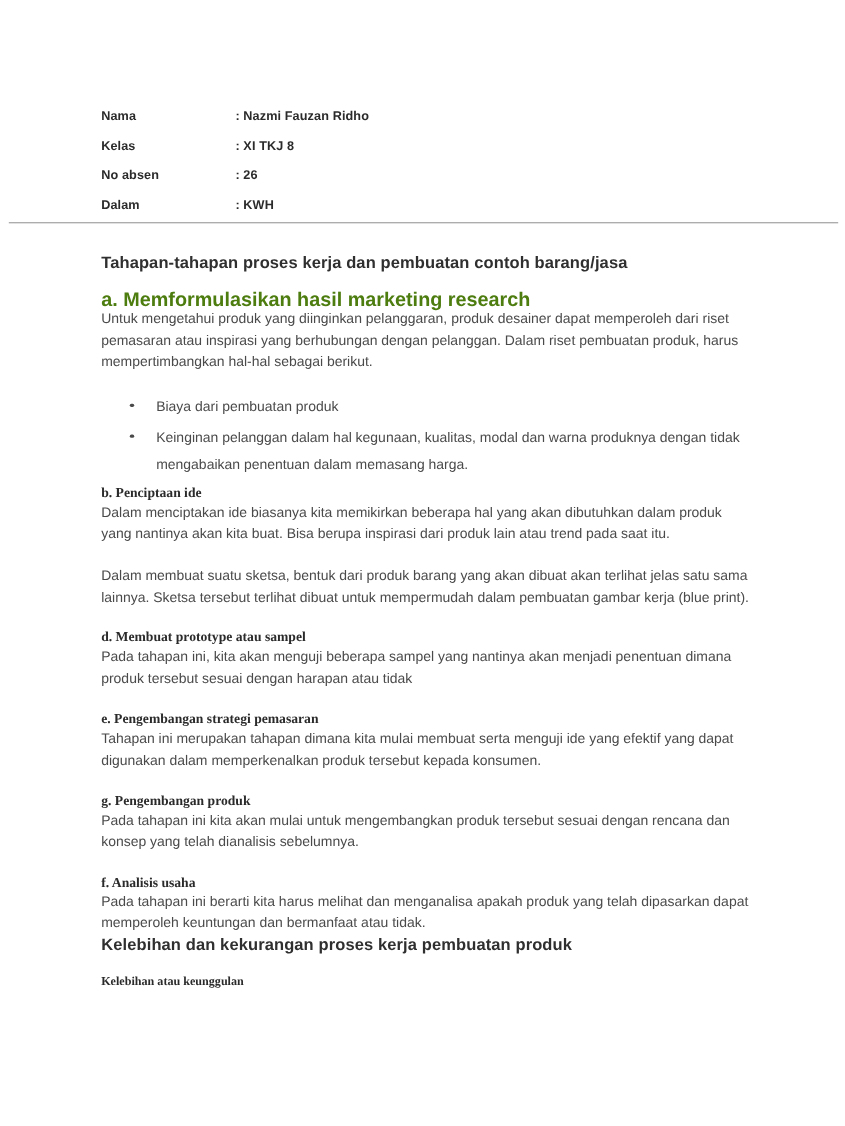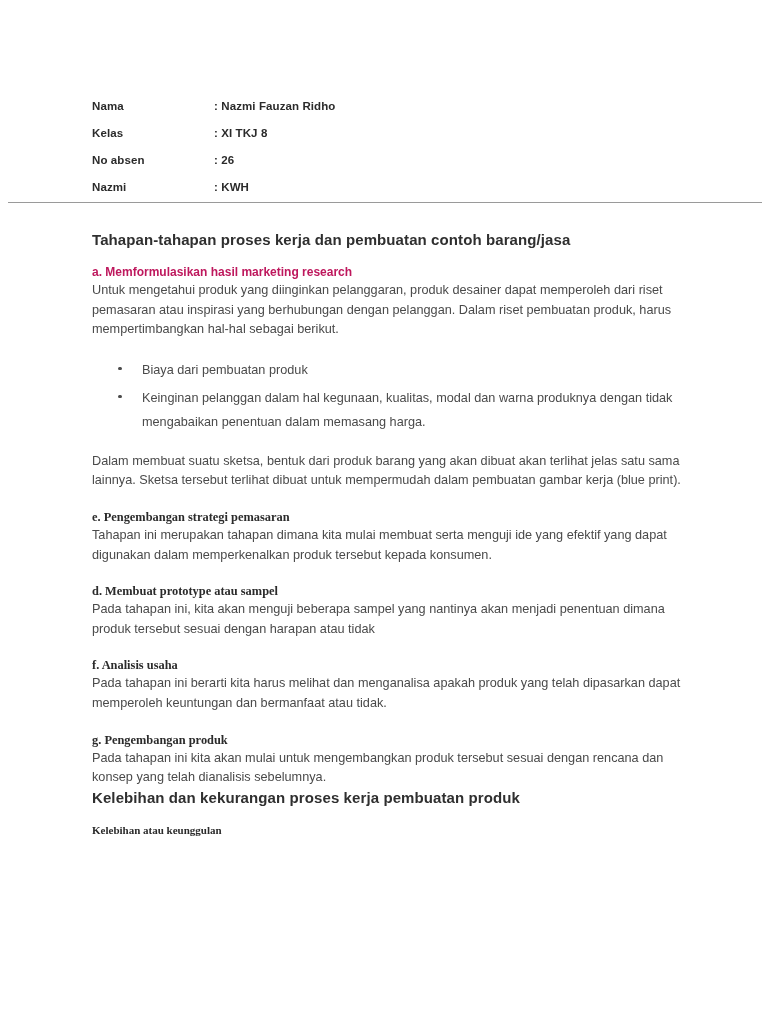--- a/index.html
+++ b/index.html
@@ -85,23 +85,23 @@
     font-size: 15px;
     font-weight: bold;
     color: #2f2f2f;
     letter-spacing: 0.1px;
     line-height: 20px;
     font-family: "Liberation Sans", sans-serif;
   }
 
   .head-sans {
     margin: 14px 0 0 0;
-    font-size: 12px;
-    font-weight: bold;
-    color: #be185d;
+    font-size: 18px;
+    font-weight: bold;
+    color: #4d7c0f;
     line-height: 17px;
     font-family: "Liberation Sans", sans-serif;
   }
 
   .head-serif {
     margin: 0;
     font-size: 12.4px;
     font-weight: bold;
     color: #2b2b2b;
     line-height: 17px;
@@ -171,21 +171,21 @@
     </div>
     <div class="id-row">
       <span class="id-label">Kelas</span>
       <span class="id-value">: XI TKJ 8</span>
     </div>
     <div class="id-row">
       <span class="id-label">No absen</span>
       <span class="id-value">: 26</span>
     </div>
     <div class="id-row">
-      <span class="id-label">Nazmi</span>
+      <span class="id-label">Dalam</span>
       <span class="id-value">: KWH</span>
     </div>
   </div>
 
   <div class="divider"></div>
 
   <div class="content">
 
     <h1 class="doc-title">Tahapan-tahapan proses kerja dan pembuatan contoh barang/jasa</h1>
 
@@ -198,42 +198,46 @@
       <li>
         <span class="dot"></span>
         <span>Biaya dari pembuatan produk</span>
       </li>
       <li>
         <span class="dot"></span>
         <span>Keinginan pelanggan dalam hal kegunaan, kualitas, modal dan warna produknya dengan tidak mengabaikan penentuan dalam memasang harga.</span>
       </li>
     </ul>
 
+    <div class="after-list">
+      <div class="head-serif">b. Penciptaan ide</div>
+      <p class="body">Dalam menciptakan ide biasanya kita memikirkan beberapa hal yang akan dibutuhkan dalam produk yang nantinya akan kita buat. Bisa berupa inspirasi dari produk lain atau trend pada saat itu.</p>
+    </div>
 
     <div class="block">
       <p class="body">Dalam membuat suatu sketsa, bentuk dari produk barang yang akan dibuat akan terlihat jelas satu sama lainnya. Sketsa tersebut terlihat dibuat untuk mempermudah dalam pembuatan gambar kerja (blue print).</p>
+    </div>
+
+    <div class="block">
+      <div class="head-serif">d. Membuat prototype atau sampel</div>
+      <p class="body">Pada tahapan ini, kita akan menguji beberapa sampel yang nantinya akan menjadi penentuan dimana produk tersebut sesuai dengan harapan atau tidak</p>
     </div>
 
     <div class="block">
       <div class="head-serif">e. Pengembangan strategi pemasaran</div>
       <p class="body">Tahapan ini merupakan tahapan dimana kita mulai membuat serta menguji ide yang efektif yang dapat digunakan dalam memperkenalkan produk tersebut kepada konsumen.</p>
     </div>
 
     <div class="block">
-      <div class="head-serif">d. Membuat prototype atau sampel</div>
-      <p class="body">Pada tahapan ini, kita akan menguji beberapa sampel yang nantinya akan menjadi penentuan dimana produk tersebut sesuai dengan harapan atau tidak</p>
+      <div class="head-serif">g. Pengembangan produk</div>
+      <p class="body">Pada tahapan ini kita akan mulai untuk mengembangkan produk tersebut sesuai dengan rencana dan konsep yang telah dianalisis sebelumnya.</p>
     </div>
 
     <div class="block">
       <div class="head-serif">f. Analisis usaha</div>
       <p class="body">Pada tahapan ini berarti kita harus melihat dan menganalisa apakah produk yang telah dipasarkan dapat memperoleh keuntungan dan bermanfaat atau tidak.</p>
     </div>
 
-    <div class="block">
-      <div class="head-serif">g. Pengembangan produk</div>
-      <p class="body">Pada tahapan ini kita akan mulai untuk mengembangkan produk tersebut sesuai dengan rencana dan konsep yang telah dianalisis sebelumnya.</p>
-    </div>
-
     <h2 class="sec-title final-head">Kelebihan dan kekurangan proses kerja pembuatan produk</h2>
     <div class="final-sub">Kelebihan atau keunggulan</div>
 
   </div>
 </div>
 
 </body></html>

